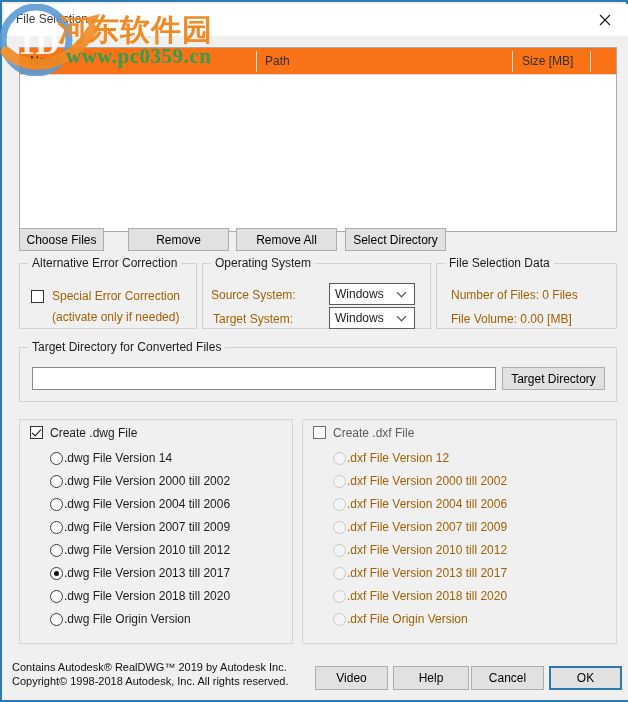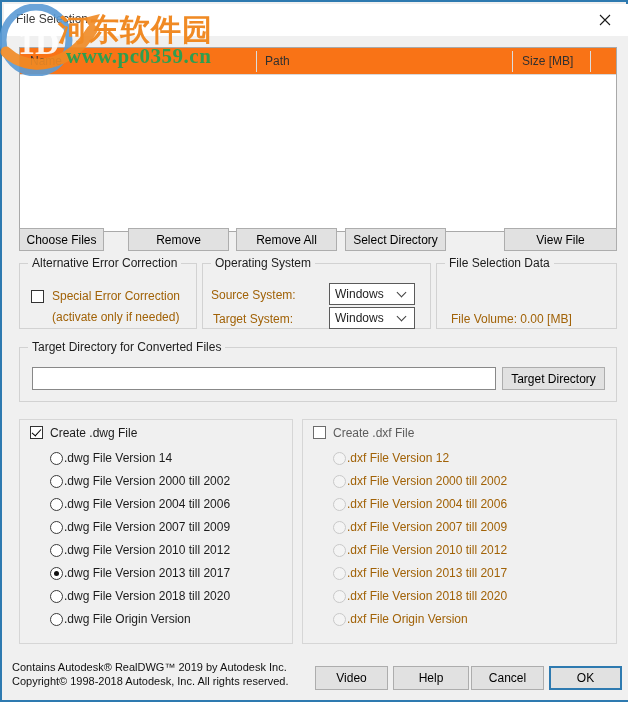--- a/index.html
+++ b/index.html
@@ -311,21 +311,20 @@
         <div class="col-head" style="left:502px;">Size [MB]</div>
         <div class="col-sep" style="left:570px;"></div>
       </div>
       <div id="list-body"></div>
     </div>
 
     <div class="btn" style="left:15px;  top:192px; width:85px; height:23px;">Choose Files</div>
     <div class="btn" style="left:124px; top:192px; width:101px; height:23px;">Remove</div>
     <div class="btn" style="left:232px; top:192px; width:101px; height:23px;">Remove All</div>
     <div class="btn" style="left:341px; top:192px; width:101px; height:23px;">Select Directory</div>
-    <div class="btn" style="left:500px; top:192px; width:113px; height:23px;">View File</div>
 
     <div class="group" style="left:15px; top:227px; width:178px; height:66px;">
       <div class="group-title">Alternative Error Correction</div>
       <div class="cb" style="left:11px; top:26px;"></div>
       <div class="field-label" style="left:32px; top:25px;">Special Error Correction</div>
       <div class="field-label" style="left:32px; top:46px;">(activate only if needed)</div>
     </div>
 
     <div class="group" style="left:198px; top:227px; width:229px; height:66px;">
       <div class="group-title">Operating System</div>
@@ -336,20 +335,21 @@
       </div>
       <div class="field-label" style="left:10px; top:48px;">Target System:</div>
       <div class="combo" style="left:126px; top:43px;">
         <span class="val">Windows</span>
         <span class="chev"></span>
       </div>
     </div>
 
     <div class="group" style="left:432px; top:227px; width:181px; height:66px;">
       <div class="group-title">File Selection Data</div>
+      <div class="field-label" style="left:14px; top:24px;">Number of Files: 0 Files</div>
       <div class="field-label" style="left:14px; top:48px;">File Volume: 0.00 [MB]</div>
     </div>
 
     <div class="group" style="left:15px; top:311px; width:598px; height:55px;">
       <div class="group-title">Target Directory for Converted Files</div>
       <div class="textbox" style="left:12px; top:19px; width:464px; height:23px;">
         <input type="text" value="" style="">
       </div>
       <div class="btn" style="left:482px; top:19px; width:103px; height:23px;">Target Directory</div>
     </div>

